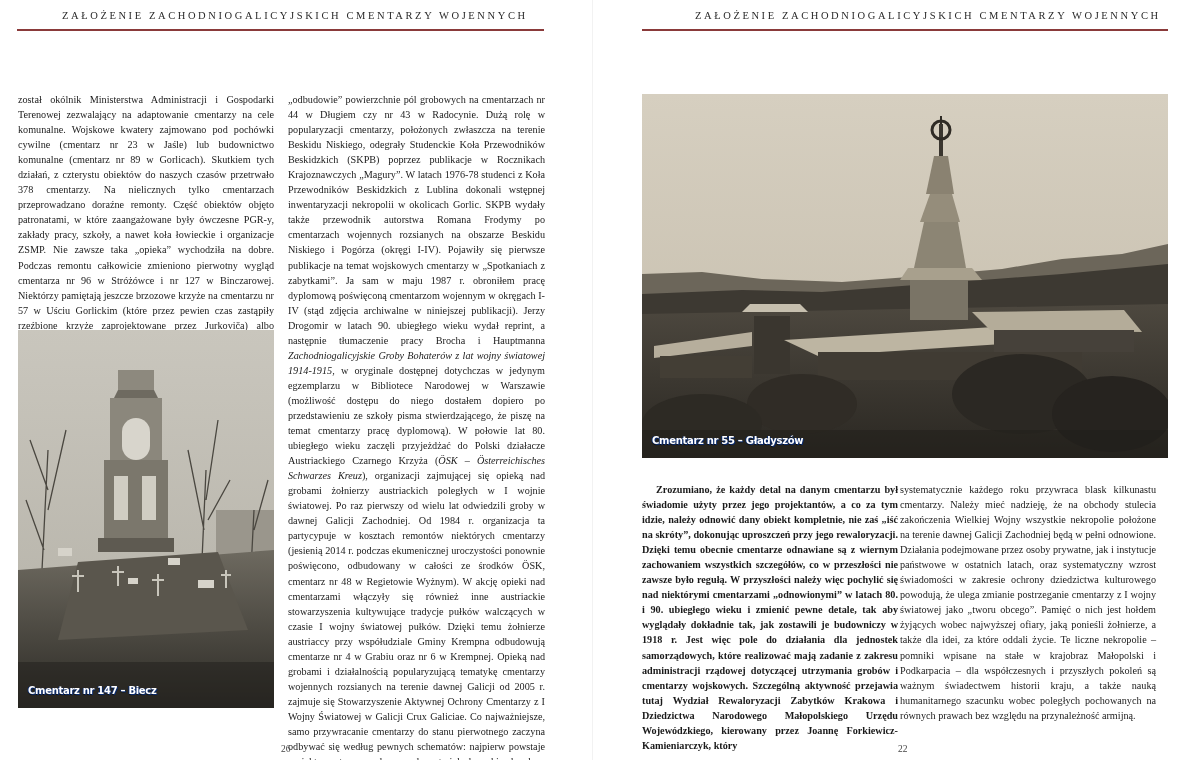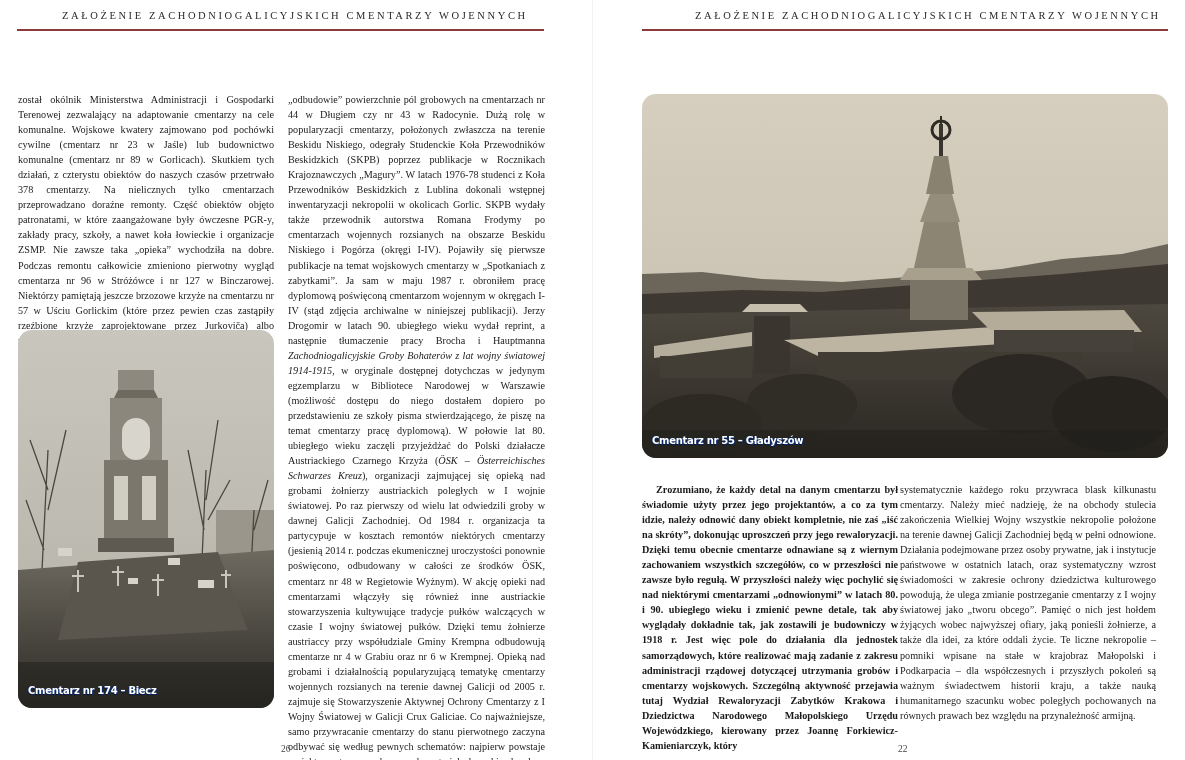--- a/index.html
+++ b/index.html
@@ -9,21 +9,21 @@
   .page.left { left:0; width:592px; }
   .page.right { left:592px; width:593px; }
   .spread-gap { position:absolute; left:592px; top:0; width:1px; height:760px; background:#f2f2f2; }
   .running-head { position:absolute; top:10px; font-size:10.5px; letter-spacing:2.6px; color:#2a2a2a;
                   text-transform:uppercase; white-space:nowrap; }
   .head-rule { position:absolute; top:29px; height:2px; background:#8a3a3a; }
   .col { position:absolute; font-size:10.2px; line-height:15.05px; text-align:justify; hyphens:auto; }
   .col p { margin:0; }
   .col p.indent { text-indent:14px; }
   .col i { font-style:italic; }
-  .photo { position:absolute; overflow:hidden;border-radius:14px; }
+  .photo { position:absolute; overflow:hidden; }
   .caption { position:absolute; left:10px; bottom:12px; font-family:"DejaVu Sans","Liberation Sans",sans-serif;
              font-weight:bold; font-size:10px; color:#ffffff; letter-spacing:-0.3px;
              text-shadow: 1px 1px 0 #0a2a6a, -1px 0 0 #0a2a6a, 0 1px 1px #000; }
   .folio { position:absolute; top:744px; font-size:9.5px; color:#444; }
 </style>
 </head>
 <body>
 
 <div class="page left">
   <div class="running-head" style="left:62px;">Założenie Zachodniogalicyjskich Cmentarzy Wojennych</div>
@@ -74,21 +74,21 @@
         <rect x="180" y="250" width="16" height="8"></rect>
       </g>
       <g stroke="#c8c5bb" stroke-width="2">
         <path d="M60 240 L60 262 M54 246 L66 246"></path>
         <path d="M100 236 L100 256 M94 242 L106 242"></path>
         <path d="M140 244 L140 266 M134 250 L146 250"></path>
         <path d="M208 240 L208 258 M203 245 L213 245"></path>
       </g>
       <rect y="332" width="256" height="46" fill="#23211d" opacity="0.55"></rect>
     </svg>
-    <div class="caption">Cmentarz nr 174 – Biecz</div>
+    <div class="caption">Cmentarz nr 147 – Biecz</div>
   </div>
 
   <div class="col" style="left:288px; top:92px; width:257px;">
     <p><span>„odbudowie” powierzchnie pól grobowych na cmentarzach nr 44 w Długiem czy nr 43 w Radocynie. Dużą rolę w popularyzacji cmentarzy, położonych zwłaszcza na terenie Beskidu Niskiego, odegrały Studenckie Koła Przewodników Beskidzkich (SKPB) poprzez publikacje w Rocznikach Krajoznawczych „Magury”. W latach 1976-78 studenci z Koła Przewodników Beskidzkich z Lublina dokonali wstępnej inwentaryzacji nekropolii w okolicach Gorlic. SKPB wydały także przewodnik autorstwa Romana Frodymy po cmentarzach wojennych rozsianych na obszarze Beskidu Niskiego i Pogórza (okręgi I-IV). Pojawiły się pierwsze publikacje na temat wojskowych cmentarzy w „Spotkaniach z zabytkami”. Ja sam w maju 1987 r. obroniłem pracę dyplomową poświęconą cmentarzom wojennym w okręgach I-IV (stąd zdjęcia archiwalne w niniejszej publikacji). Jerzy Drogomir w latach 90. ubiegłego wieku wydał reprint, a następnie tłumaczenie pracy Brocha i Hauptmanna </span><i>Zachodniogalicyjskie Groby Bohaterów z lat wojny światowej 1914-1915</i><span>, w oryginale dostępnej dotychczas w jedynym egzemplarzu w Bibliotece Narodowej w Warszawie (możliwość dostępu do niego dostałem dopiero po przedstawieniu ze szkoły pisma stwierdzającego, że piszę na temat cmentarzy pracę dyplomową). W połowie lat 80. ubiegłego wieku zaczęli przyjeżdżać do Polski działacze Austriackiego Czarnego Krzyża (</span><i>ÖSK – Österreichisches Schwarzes Kreuz</i><span>), organizacji zajmującej się opieką nad grobami żołnierzy austriackich poległych w I wojnie światowej. Po raz pierwszy od wielu lat odwiedzili groby w dawnej Galicji Zachodniej. Od 1984 r. organizacja ta partycypuje w kosztach remontów niektórych cmentarzy (jesienią 2014 r. podczas ekumenicznej uroczystości ponownie poświęcono, odbudowany w całości ze środków ÖSK, cmentarz nr 48 w Regietowie Wyżnym). W akcję opieki nad cmentarzami włączyły się również inne austriackie stowarzyszenia kultywujące tradycje pułków walczących w czasie I wojny światowej pułków. Dzięki temu żołnierze austriaccy przy współudziale Gminy Krempna odbudowują cmentarze nr 4 w Grabiu oraz nr 6 w Krempnej. Opieką nad grobami i działalnością popularyzującą tematykę cmentarzy wojennych rozsianych na terenie dawnej Galicji od 2005 r. zajmuje się Stowarzyszenie Aktywnej Ochrony Cmentarzy z I Wojny Światowej w Galicji Crux Galiciae. Co najważniejsze, samo przywracanie cmentarzy do stanu pierwotnego zaczyna odbywać się według pewnych schematów: najpierw powstaje projekt oparty na zachowanych materiałach archiwalnych, a następnie przystępuje się do prac rewaloryzacyjnych.</span></p>
   </div>
 
   <div class="folio" style="left:281px;">26</div>
 </div>
 
 <div class="spread-gap"></div>

